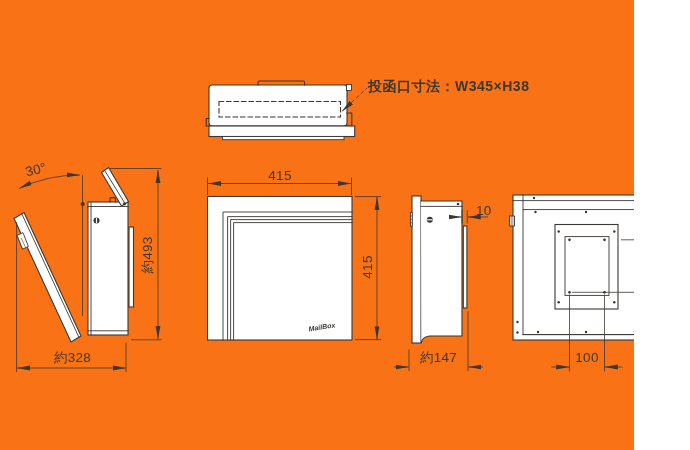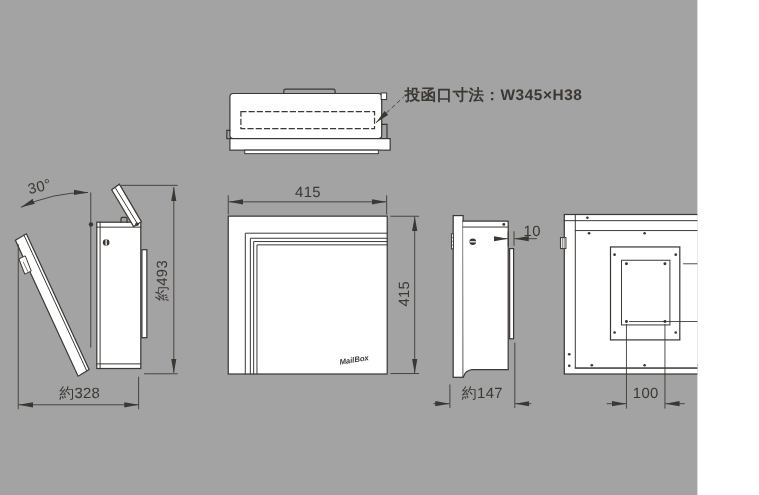--- a/index.html
+++ b/index.html
@@ -1,16 +1,16 @@
 <!DOCTYPE html>
 <html><head>
 <meta charset="utf-8">
 <style>
   html,body{margin:0;padding:0;background:#fff;}
-  #canvas{position:relative;width:634px;height:450px;background:#a3a3a3;overflow:hidden;
+  #canvas{position:relative;width:634px;height:450px;background:#f97316;overflow:hidden;
           font-family:"Liberation Sans","DejaVu Sans",sans-serif;}
   svg{position:absolute;left:0;top:0;}
   .ln{stroke:#3b3733;stroke-width:1.1;fill:none;stroke-linecap:square;stroke-linejoin:miter;}
   .ln2{stroke:#3b3733;stroke-width:0.9;fill:none;stroke-linecap:square;}
   .thin{stroke:#3b3733;stroke-width:0.6;fill:none;}
   .dim{stroke:#3b3733;stroke-width:0.8;fill:none;stroke-linecap:butt;}
   .fw{fill:#ffffff;}
   .dk{fill:#3b3733;stroke:none;}
   text{fill:#3b3733;font-family:"Liberation Sans","DejaVu Sans",sans-serif;}
   .dimtxt{font-size:13.5px;letter-spacing:0.3px;}

